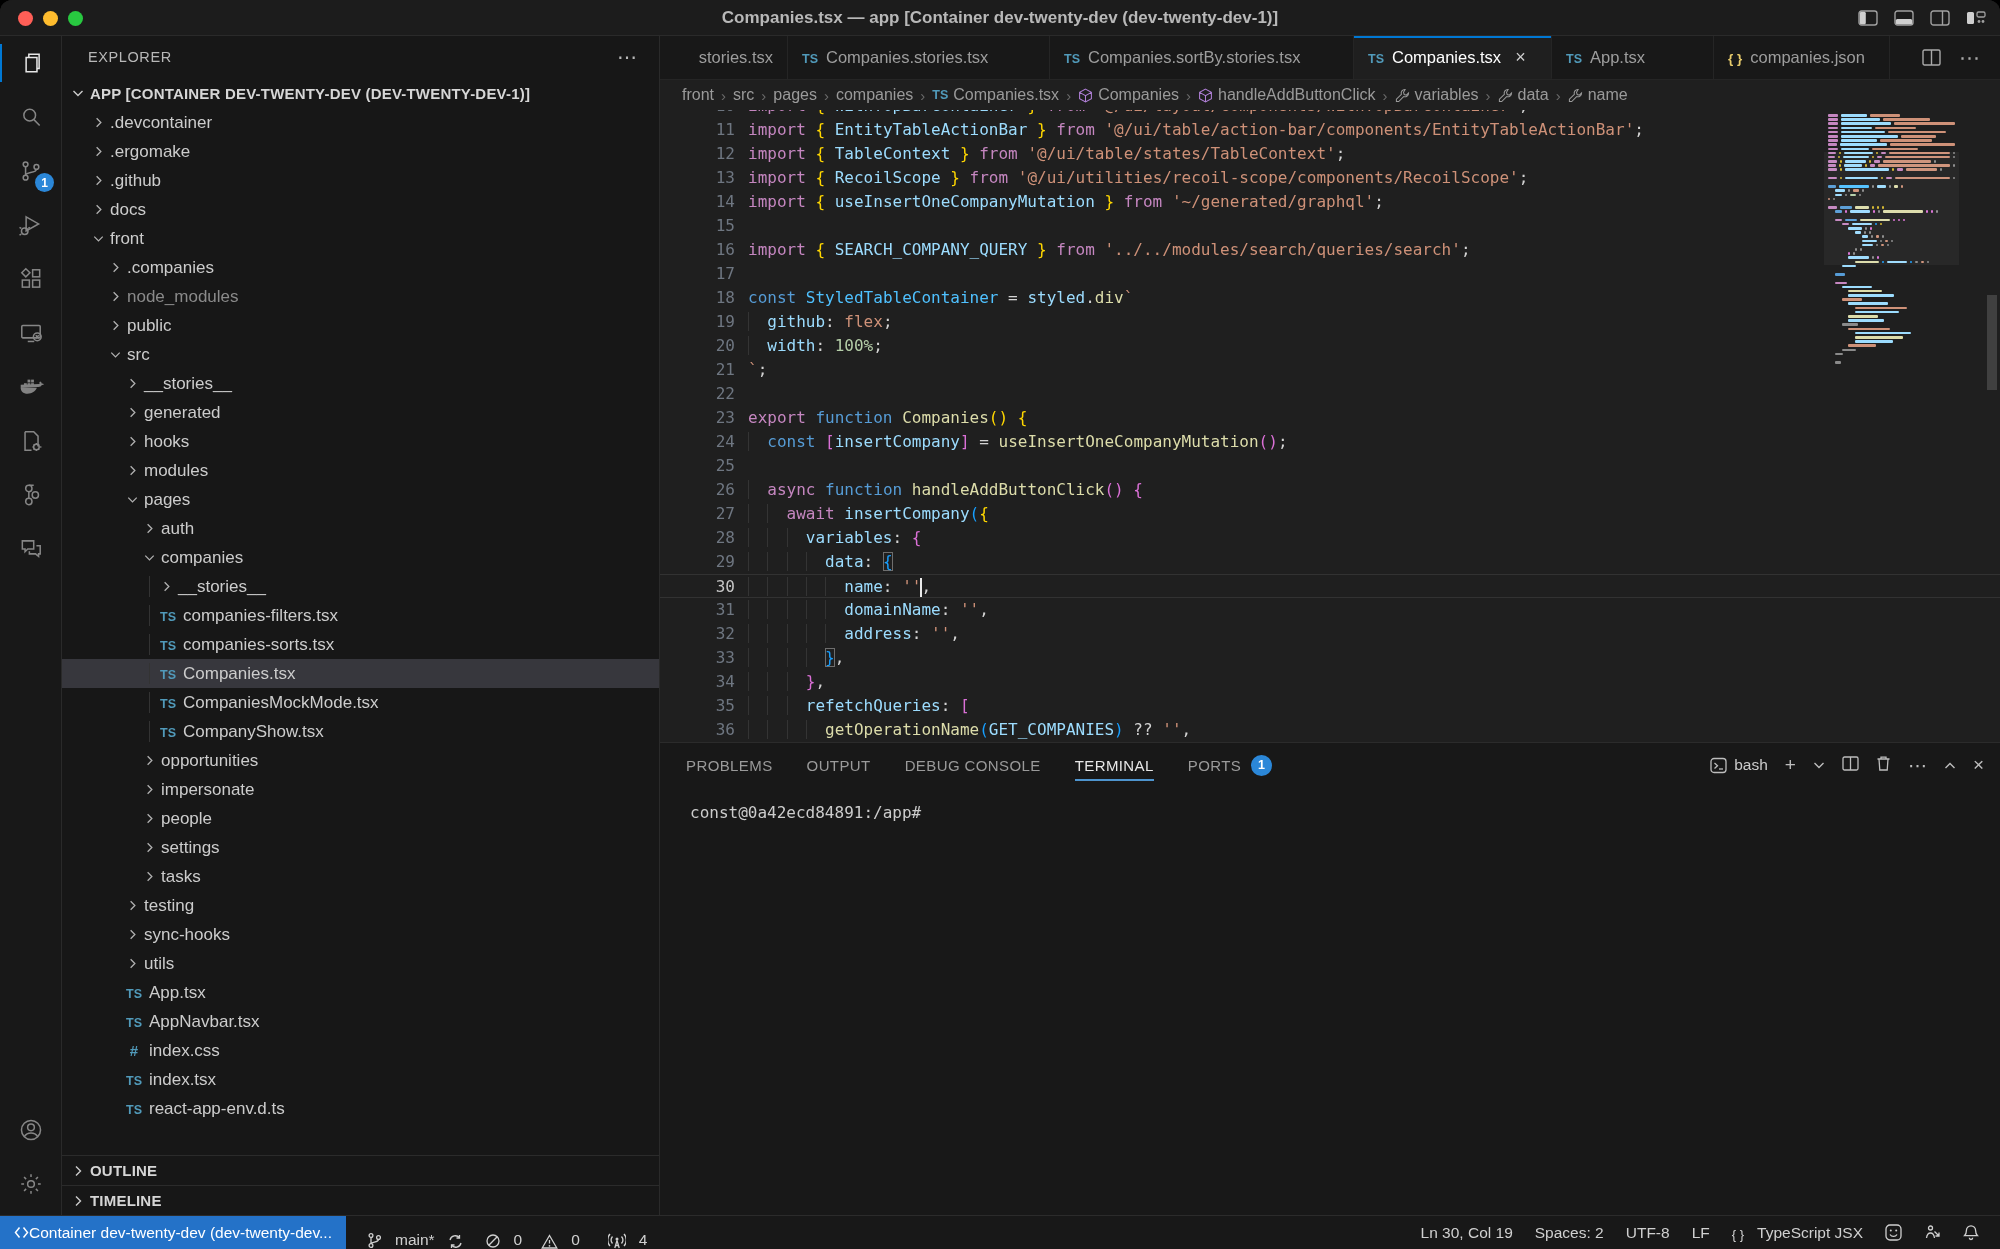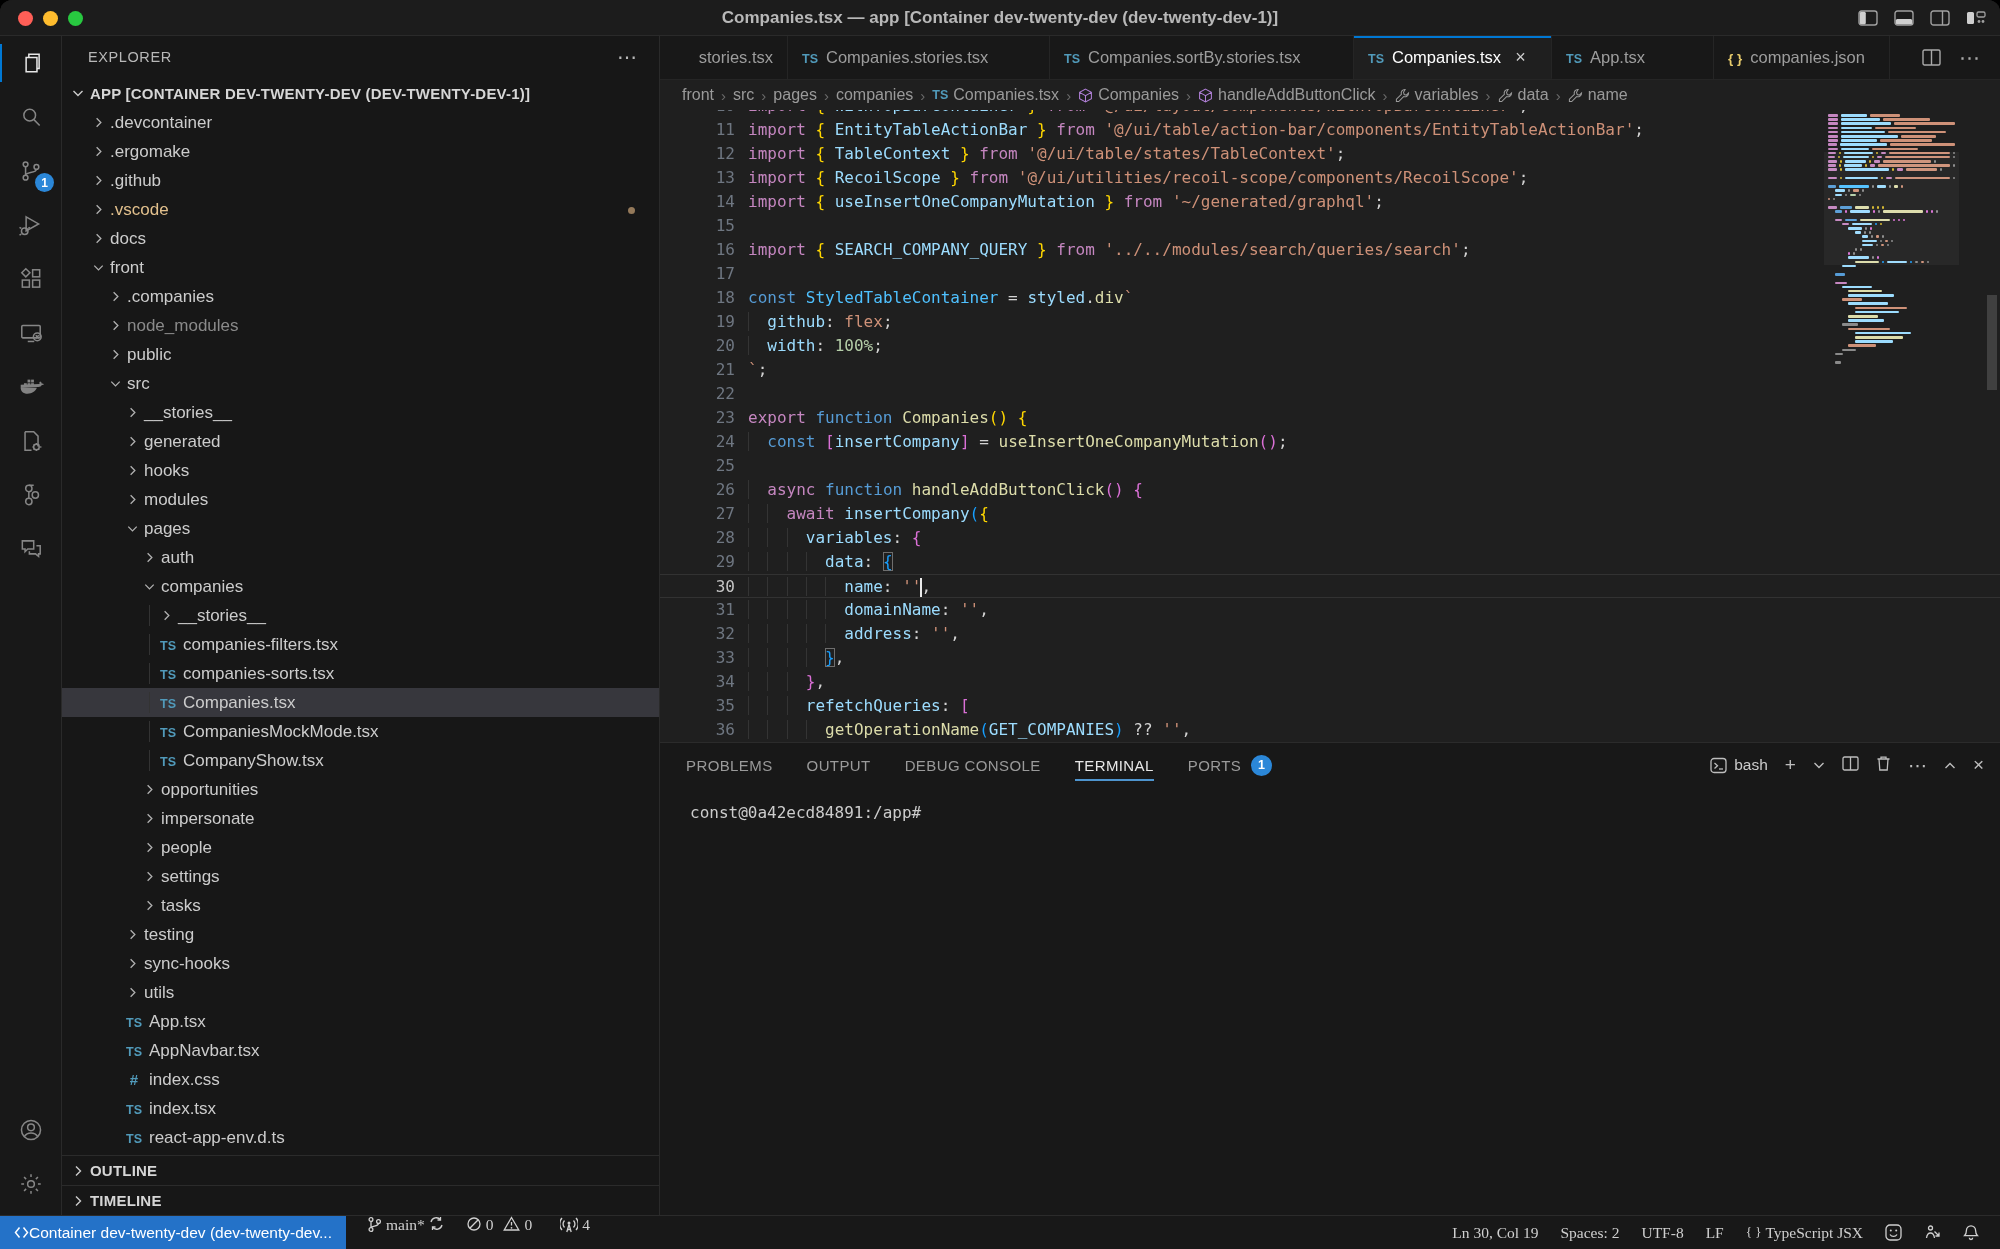--- a/index.html
+++ b/index.html
@@ -107,21 +107,21 @@
   .panel-actions .glyph { font-size:19px; cursor:pointer; }
   .shell-chip { display:flex; align-items:center; gap:7px; font-size:15.5px; color:#cccccc; }
   .terminal { flex:1; padding:16px 0 0 30px; font-family:"DejaVu Sans Mono","Liberation Mono",monospace; font-size:16px; color:#cccccc; }
 
   
   .statusbar { position:absolute; left:0; right:0; bottom:0; height:34px; background:#181818; border-top:1px solid #2b2b2b; display:flex; align-items:stretch; font-size:15.5px; color:#d0d0d0; }
   .sb-left { display:flex; align-items:stretch; flex:1; }
   .remote-chip { background:#2472c8; color:#fff; display:flex; align-items:center; padding:0 14px; max-width:390px; cursor:pointer; }
   .remote-chip .txt { white-space:nowrap; overflow:hidden; }
   .sb-right { display:flex; align-items:center; padding-right:10px; }
-  .sb-group { display:flex; align-items:flex-start; gap:4px; padding:0 11px; cursor:pointer; white-space:nowrap;font-family:Liberation Serif, serif; }
+  .sb-group { display:flex; align-items:flex-end; gap:13px; padding:0 11px; cursor:pointer; white-space:nowrap; }
 </style>
 </head>
 <body>
 
 <div class="window">
 
   <div class="titlebar">
     <div class="traffic">
       <span class="tl red"></span>
       <span class="tl yellow"></span>
@@ -288,29 +288,20 @@
             </span>
             <span>.ergomake</span>
           </div>
           <div class="trow" style="padding-left: 27px;">
             <span class="chev">
               <svg width="15" height="15" viewBox="0 0 16 16">
                 <path d="M6 3.5L10.5 8L6 12.5" fill="none" stroke="#b0b0b0" stroke-width="1.4"></path>
               </svg>
             </span>
             <span>.github</span>
-          </div>
-          <div class="trow gitmod" style="padding-left: 27px;">
-            <span class="chev">
-              <svg width="15" height="15" viewBox="0 0 16 16">
-                <path d="M6 3.5L10.5 8L6 12.5" fill="none" stroke="#b0b0b0" stroke-width="1.4"></path>
-              </svg>
-            </span>
-            <span>.vscode</span>
-            <span class="mod-dot"></span>
           </div>
           <div class="trow" style="padding-left: 27px;">
             <span class="chev">
               <svg width="15" height="15" viewBox="0 0 16 16">
                 <path d="M6 3.5L10.5 8L6 12.5" fill="none" stroke="#b0b0b0" stroke-width="1.4"></path>
               </svg>
             </span>
             <span>docs</span>
           </div>
           <div class="trow" style="padding-left: 27px;">

